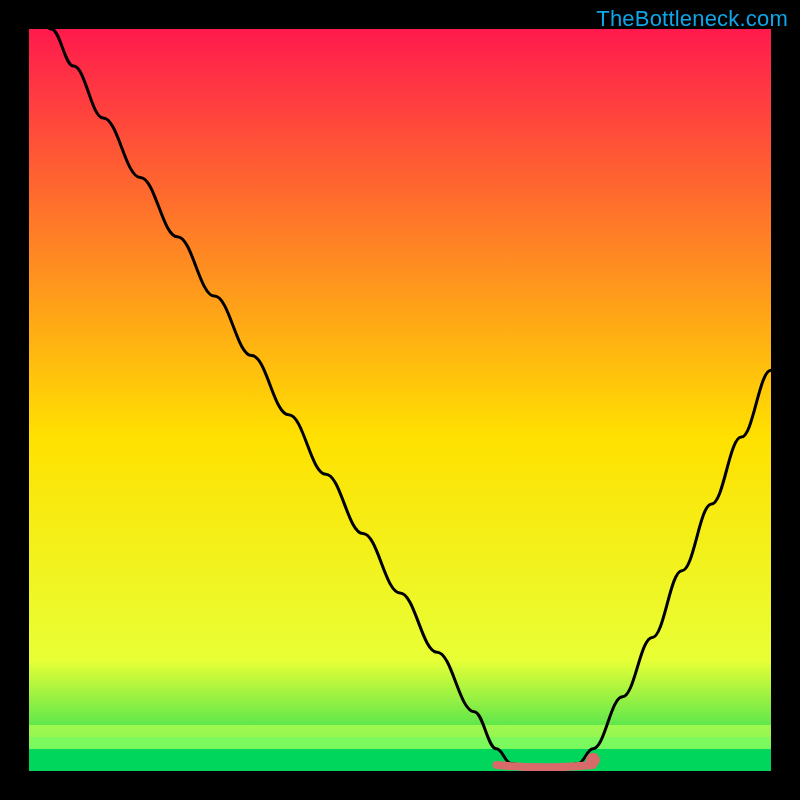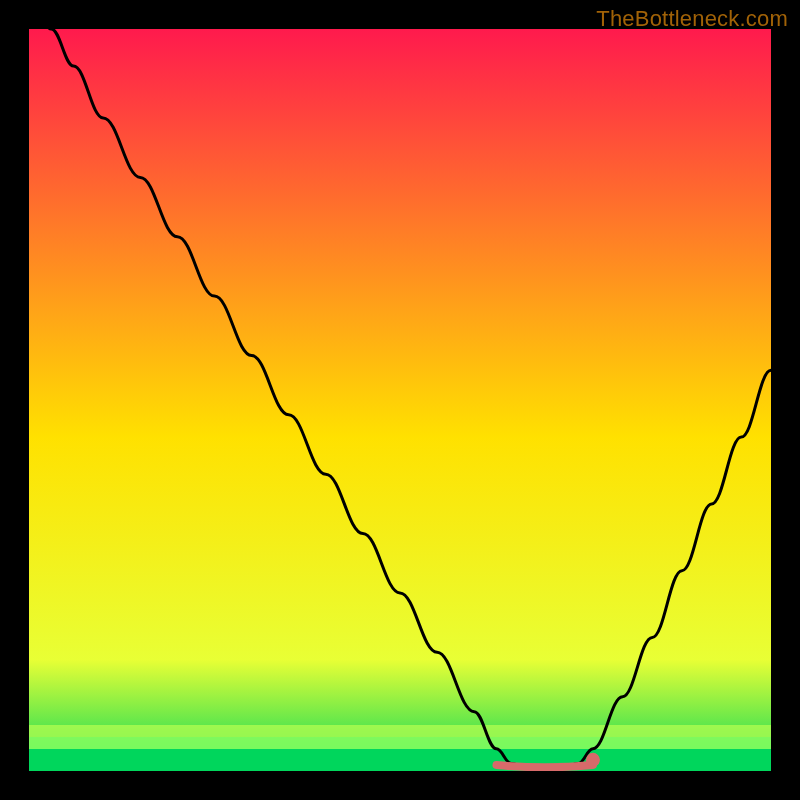--- a/index.html
+++ b/index.html
@@ -21,21 +21,21 @@
     position: absolute;
     left: 29px;
     top: 29px;
     width: 742px;
     height: 742px;
   }
   .watermark {
     position: absolute;
     top: 6px;
     right: 12px;
-    color: #a16207;
+    color: #0ea5e9;
     font-size: 22px;
     font-weight: 500;
     letter-spacing: 0.2px;
     user-select: none;
   }
 </style>
 </head>
 <body>
 
 <div class="frame">

